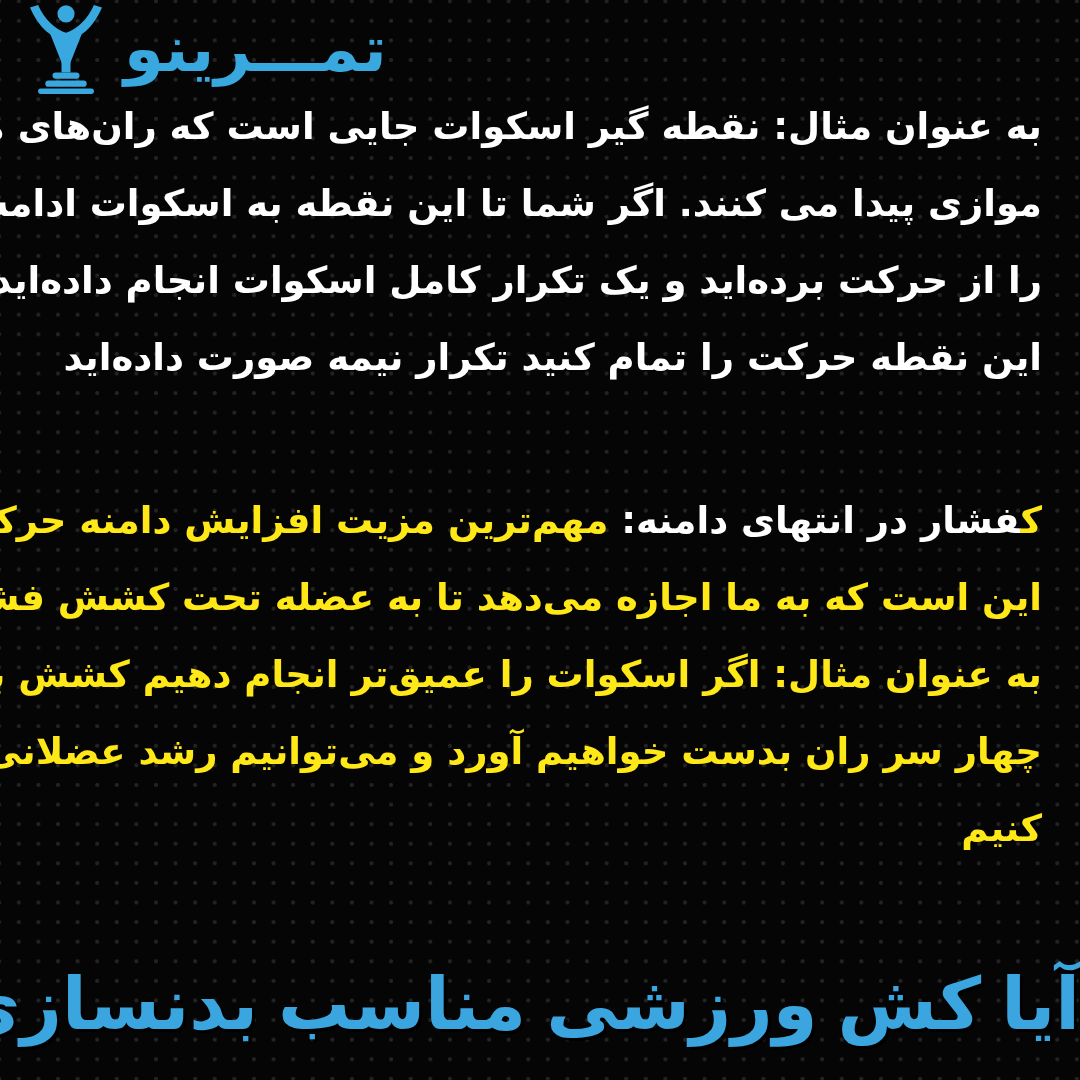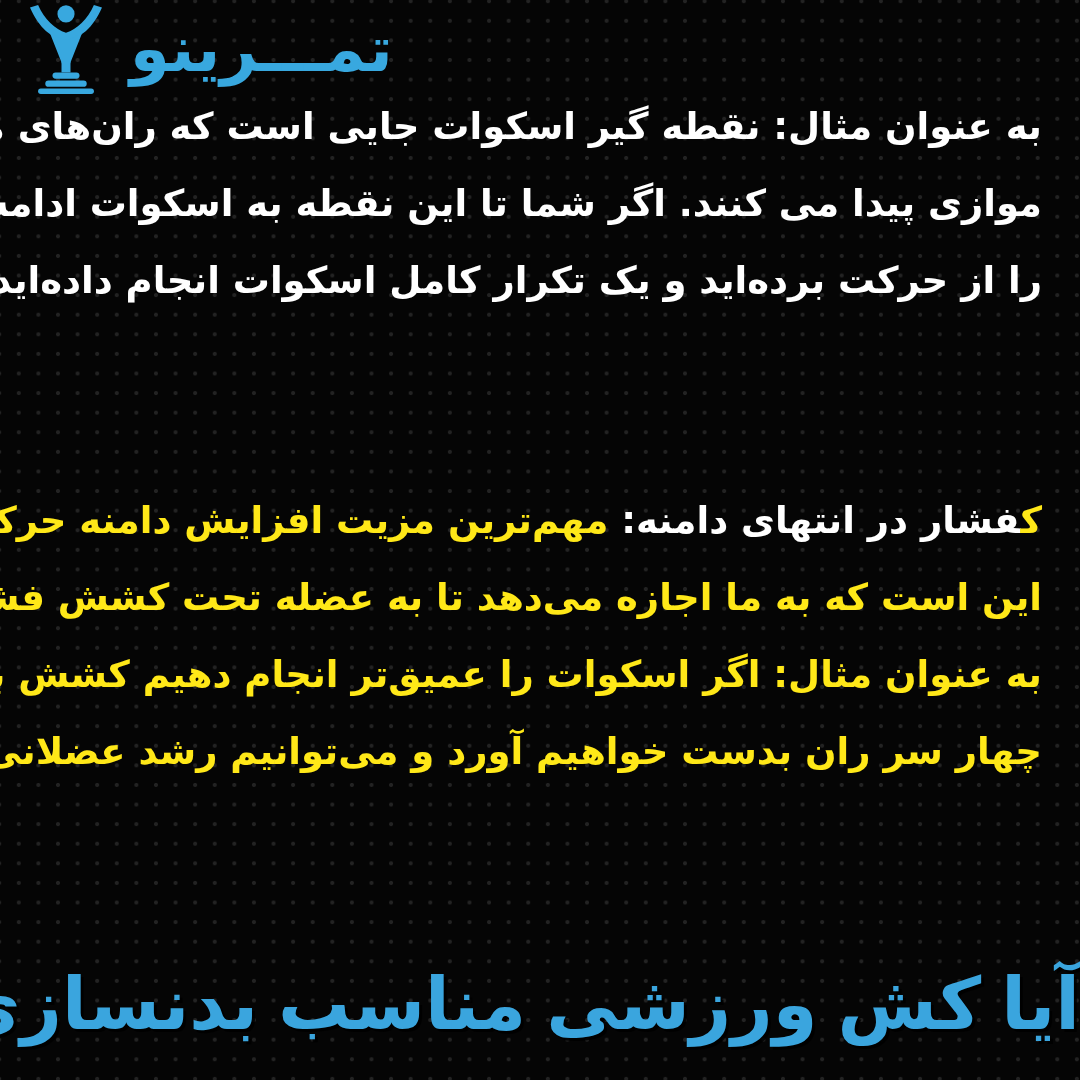--- a/index.html
+++ b/index.html
@@ -23,21 +23,21 @@
     inset: 0;
   }
   
   .logo {
     position: absolute;
     top: 4px;
     left: 20px;
     display: flex;
     flex-direction: row;
     align-items: center;
-    gap: 18px;
+    gap: 12px;
     direction: ltr;
   }
   .logo-icon svg { display: block; }
   .logo-text {
     color: #38A8DF;
     font-size: 64px;
     font-weight: bold;
     line-height: 90px;
     letter-spacing: 0px;
     white-space: nowrap;
@@ -96,24 +96,26 @@
         </g>
       </svg>
     </span>
     <span class="logo-text">تمـــرینو</span>
   </header>
 
   <section class="para para1">
     <div class="line white">به عنوان مثال: نقطه گیر اسکوات جایی است که ران‌های ما با زمین زاویه</div>
     <div class="line white">موازی پیدا می کنند. اگر شما تا این نقطه به اسکوات ادامه بدهید بیشترین بهره</div>
     <div class="line white">را از حرکت برده‌اید و یک تکرار کامل اسکوات انجام داده‌اید. اگر بالاتر از</div>
+    <div class="line white">این نقطه حرکت را تمام کنید تکرار نیمه صورت داده‌اید</div>
   </section>
 
   <section class="para para2">
     <div class="line"><span class="yellow">ک‍</span><span class="white">‍فشار در انتهای دامنه: </span><span class="yellow">مهم‌ترین مزیت افزایش دامنه حرکت فراتر از نقطه گیر</span></div>
     <div class="line yellow">این است که به ما اجازه می‌دهد تا به عضله تحت کشش فشار وارد کنیم</div>
     <div class="line yellow">به عنوان مثال: اگر اسکوات را عمیق‌تر انجام دهیم کشش بیشتری روی عضله</div>
     <div class="line yellow">چهار سر ران بدست خواهیم آورد و می‌توانیم رشد عضلانی بیشتری را تجربه</div>
+    <div class="line yellow">کنیم</div>
   </section>
 
   <footer class="footer-title">آیا کش ورزشی مناسب بدنسازی است؟</footer>
 
 </div>
 
 </body></html>

